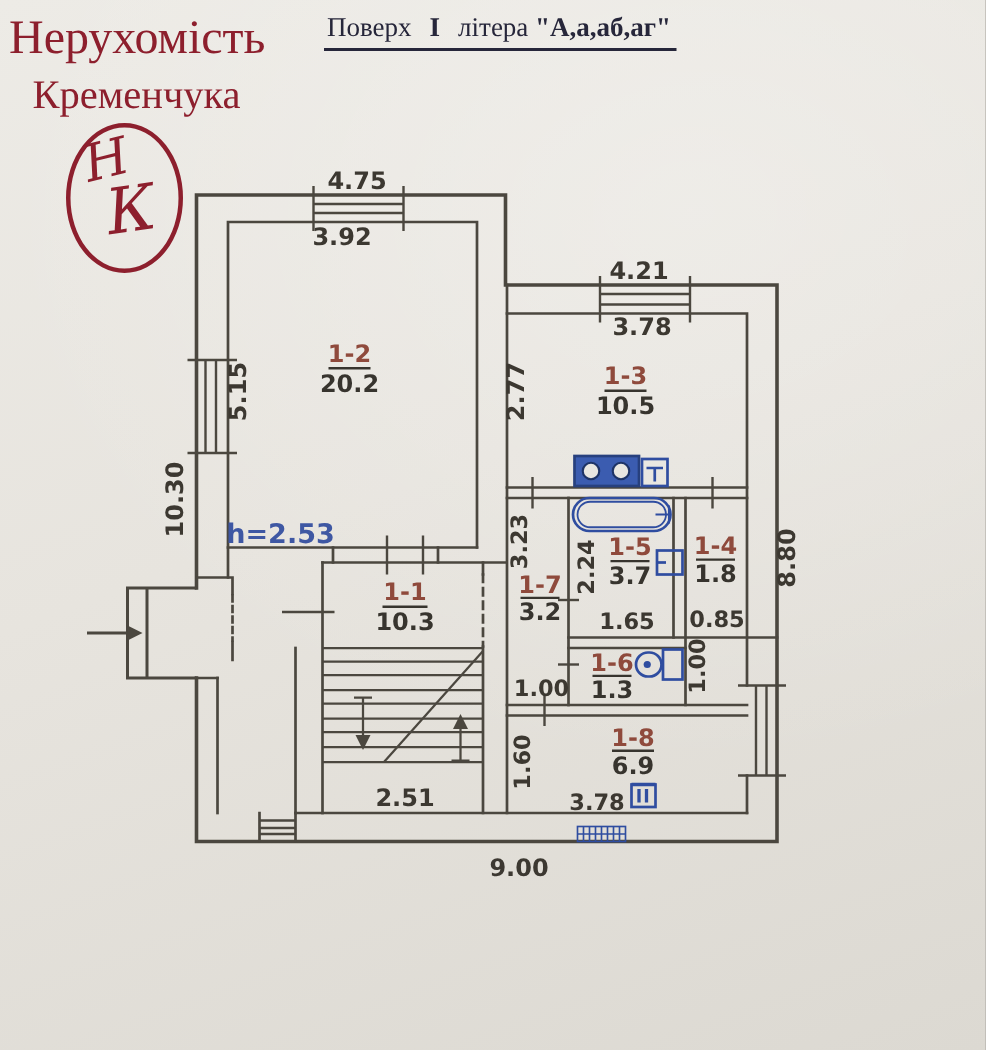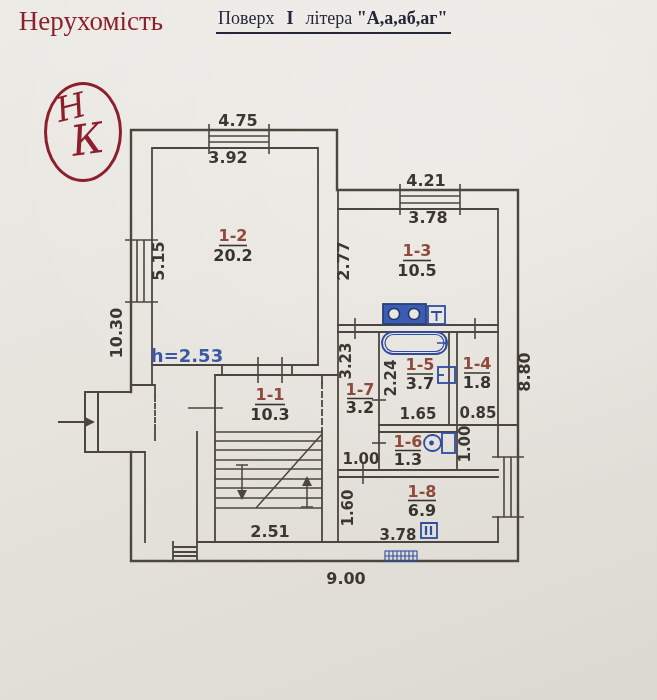--- a/index.html
+++ b/index.html
@@ -6,21 +6,21 @@
   .page{
     position:relative;width:657px;height:700px;overflow:hidden;
     background:
       radial-gradient(120% 90% at 70% 20%, rgba(255,255,255,.25), rgba(255,255,255,0) 60%),
       linear-gradient(160deg,#edebe6 0%,#e7e4de 45%,#dcd9d2 100%);
     font-family:"DejaVu Sans",sans-serif;
   }
   
   .brand{position:absolute;left:6px;top:4px;width:170px;text-align:center;color:#8d1f2d;
          font-family:"Liberation Serif",serif;line-height:1.3;}
-  .brand .l1{font-size:27px;}
+  .brand .l1{font-size:32px;}
   .brand .l2{font-size:27px;}
   .logo{position:absolute;left:44px;top:82px;width:72px;height:94px;border:3px solid #8d1f2d;border-radius:50%;}
   .logo .mh,.logo .mk{position:absolute;color:#8d1f2d;font-family:"DejaVu Serif",serif;font-style:italic;}
   .logo .mh{left:9px;top:2px;font-size:34px;transform:rotate(-14deg);}
   .logo .mk{left:24px;top:30px;font-size:42px;transform:rotate(-8deg);}
   
   .title{position:absolute;left:216px;top:8px;color:#26263a;font-family:"Liberation Serif",serif;
          font-size:18px;border-bottom:2px solid #26263a;padding:0 4px 3px 2px;white-space:nowrap;}
   .title b{font-weight:bold;}
   .title .sp{display:inline-block;width:12px;}
@@ -33,20 +33,21 @@
   .rarea{font:700 16px "DejaVu Sans",sans-serif;fill:#37342e;}
   .note{font:700 18px "DejaVu Sans",sans-serif;fill:#3e57a3;}
 </style>
 </head>
 <body>
 
 <div class="page">
 
   <div class="brand">
     <div class="l1">Нерухомість</div>
+    <div class="l2">Кременчука</div>
   </div>
   <div class="logo">
     <span class="mh">Н</span>
     <span class="mk">К</span>
   </div>
 
   <div class="title"><span>Поверх</span><span class="sp"></span><b>I</b><span class="sp"></span><span>літера</span> <b>"А,а,аб,аг"</b></div>
 
   <svg width="657" height="700" viewBox="0 0 657 700">
 

